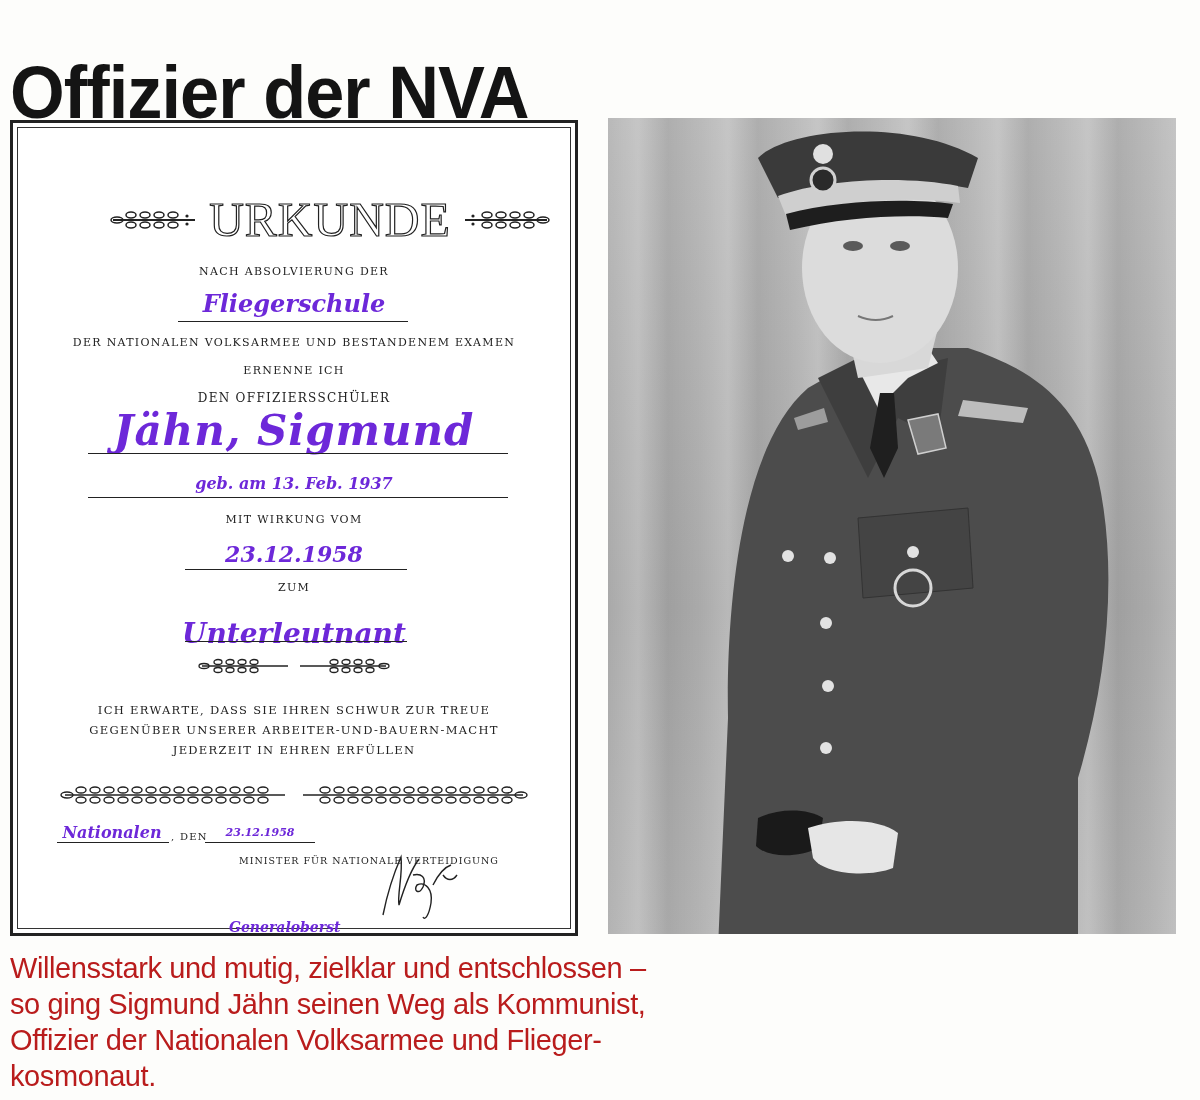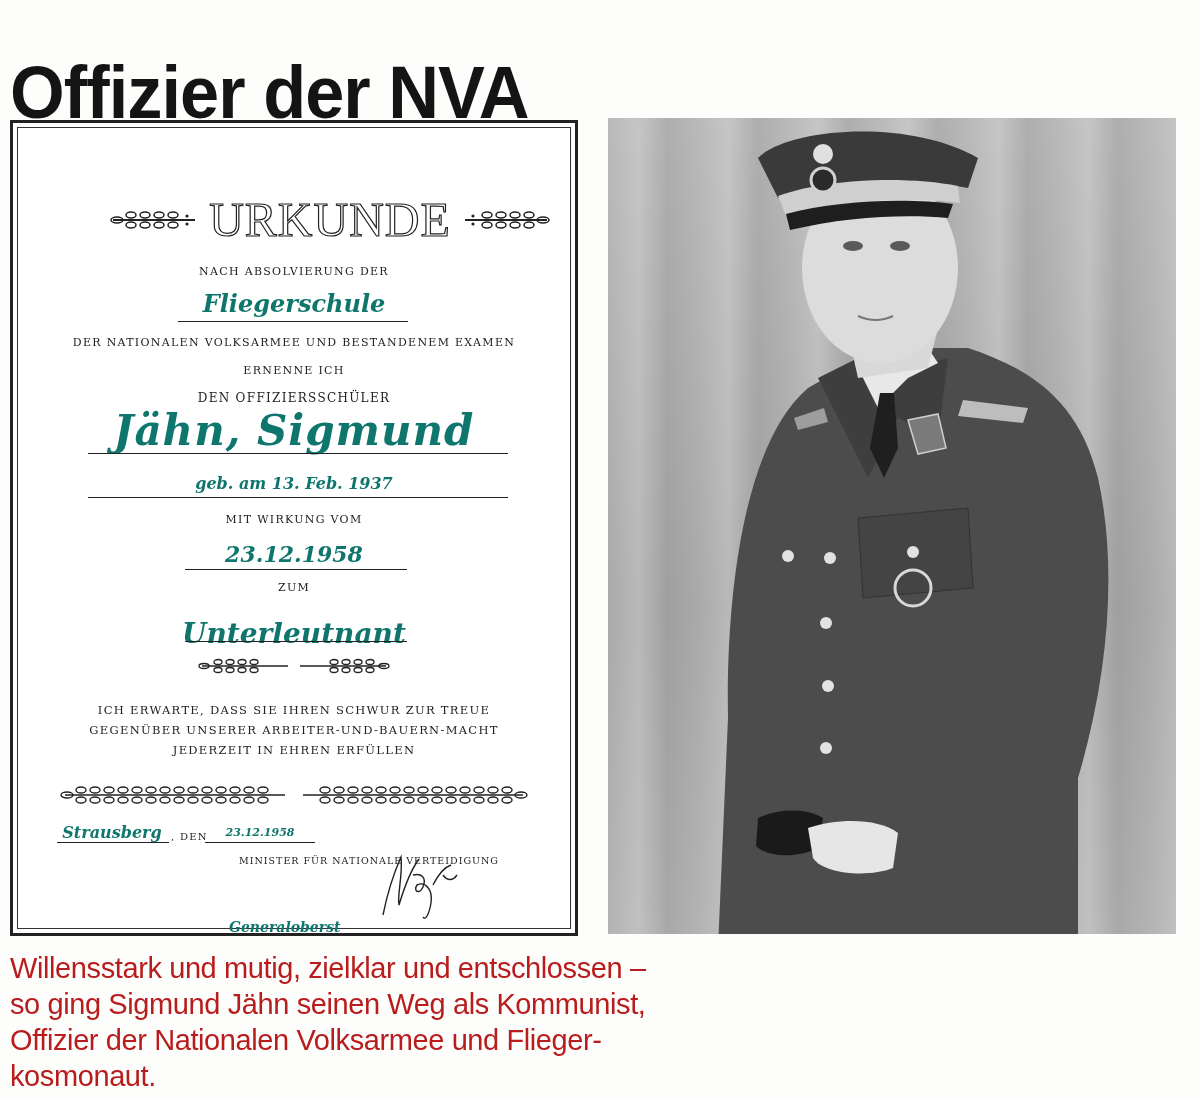--- a/index.html
+++ b/index.html
@@ -26,21 +26,21 @@
   .line { position: absolute; left: 0; width: 100%; text-align: center; }
   .caps {
     font-family: "DejaVu Serif", serif; font-size: 11px; letter-spacing: 1.3px; color: #222;
   }
   .urkunde-row { position: absolute; top: 72px; left: 12px; width: 100%; height: 50px; display: flex; justify-content: center; align-items: center; gap: 10px; margin-left: 24px; }
   .urkunde {
     font-family: "Liberation Serif", serif; font-size: 48px; letter-spacing: 1px;
     color: #fff; -webkit-text-stroke: 1.2px #222; line-height: 1;
   }
   .fraktur {
-    font-family: "DejaVu Serif", serif; font-weight: bold; font-style: italic; color: #0f766e;
+    font-family: "DejaVu Serif", serif; font-weight: bold; font-style: italic; color: #6d28d9;
   }
   .fill-line { position: absolute; height: 0; border-top: 1.5px solid #222; }
   .laurel { display: inline-block; vertical-align: middle; }
   .sig-svg { position: absolute; }
   
   .photo {
     position: absolute; left: 608px; top: 118px; width: 568px; height: 816px;
     background:
       repeating-linear-gradient(90deg, rgba(255,255,255,0.0) 0px, rgba(255,255,255,0.18) 30px, rgba(0,0,0,0.06) 60px, rgba(255,255,255,0.0) 90px),
       linear-gradient(180deg, #b9b9b9, #a9a9a9 60%, #b3b3b3);
@@ -214,21 +214,21 @@
           <ellipse cx="294" cy="5" rx="5" ry="3"></ellipse>
             <ellipse cx="294" cy="15" rx="5" ry="3"></ellipse>
           <ellipse cx="280" cy="5" rx="5" ry="3"></ellipse>
             <ellipse cx="280" cy="15" rx="5" ry="3"></ellipse>
           <ellipse cx="266" cy="5" rx="5" ry="3"></ellipse>
             <ellipse cx="266" cy="15" rx="5" ry="3"></ellipse>
         </g>
       </svg>
     </div>
 
-    <div style="position:absolute; left:44px; top:700px; width:110px; text-align:center;" class="fraktur">Strausberg</div>
+    <div style="position:absolute; left:44px; top:700px; width:110px; text-align:center;" class="fraktur">Nationalen</div>
     <div class="fill-line" style="left:44px; width:112px; top:719px;"></div>
     <span class="caps" style="position:absolute; left:158px; top:708px; font-size:10px;">, DEN</span>
     <div style="position:absolute; left:192px; top:703px; width:110px; text-align:center; font-size:11px;" class="fraktur">23.12.1958</div>
     <div class="fill-line" style="left:192px; width:110px; top:719px;"></div>
 
     <div class="caps" style="position:absolute; left:226px; top:732px; font-size:9.5px; letter-spacing:1px;">MINISTER FÜR NATIONALE VERTEIDIGUNG</div>
 
     <div class="fraktur" style="position:absolute; left:216px; top:796px; font-size:14px;">Generaloberst</div>
 
     <svg class="sig-svg" style="left:360px; top:722px;" width="90" height="80" viewBox="0 0 90 80">

